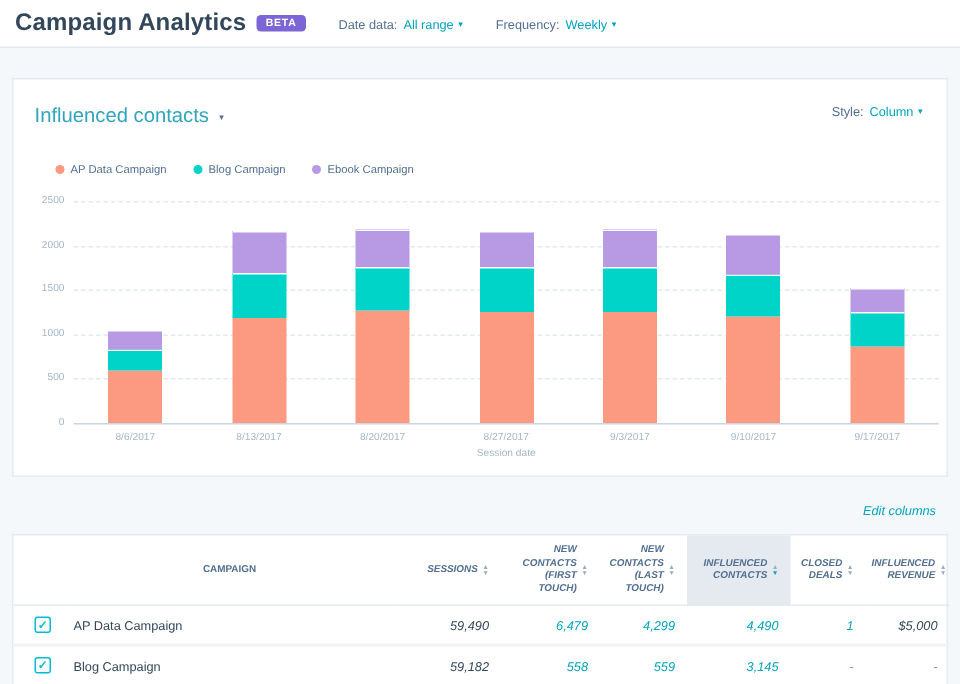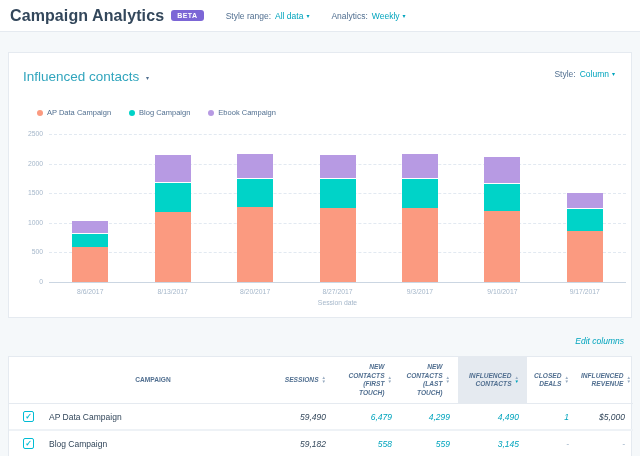--- a/index.html
+++ b/index.html
@@ -68,25 +68,25 @@
               display:flex; align-items:center; justify-content:center; margin-left:10px;
               color:#00bcd4; font-size:8px; font-weight:700; cursor:pointer; background:#fff; }
 </style>
 </head>
 <body>
 
 <div class="topbar">
   <span class="page-title">Campaign Analytics</span>
   <span class="beta-badge">BETA</span>
   <span class="top-control">
-    <span class="ctl-label">Style range:</span>
-    <span class="ctl-value"><span>All data</span><span class="caret">▾</span></span>
+    <span class="ctl-label">Date data:</span>
+    <span class="ctl-value"><span>All range</span><span class="caret">▾</span></span>
   </span>
   <span class="top-control">
-    <span class="ctl-label">Analytics:</span>
+    <span class="ctl-label">Frequency:</span>
     <span class="ctl-value"><span>Weekly</span><span class="caret">▾</span></span>
   </span>
 </div>
 
 <div class="card chart-card">
   <div class="chart-head">
     <span class="chart-title"><span>Influenced contacts</span> <span class="caret">▾</span></span>
     <span class="style-picker">
       <span class="ctl-label">Style:</span>
       <span class="ctl-value"><span>Column</span><span class="caret">▾</span></span>

